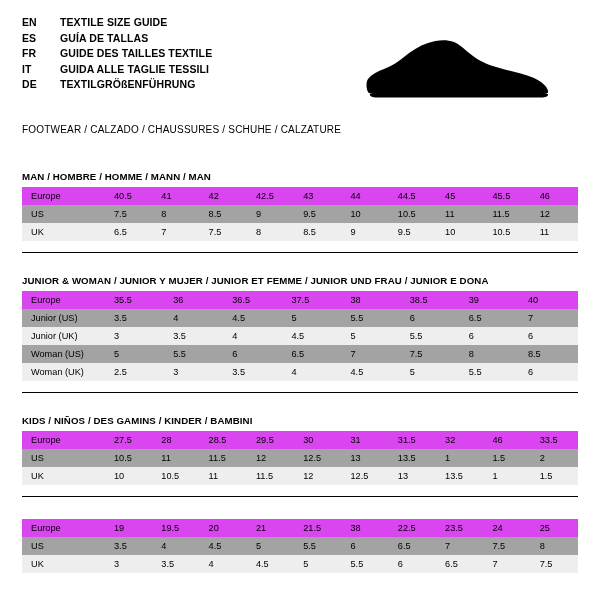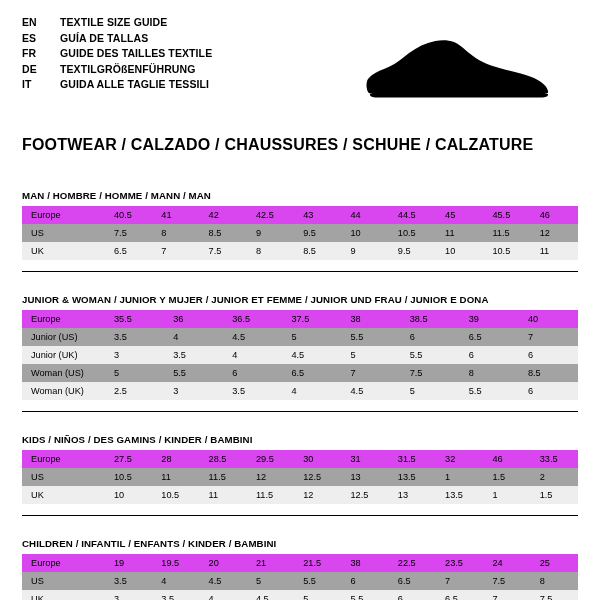--- a/index.html
+++ b/index.html
@@ -45,24 +45,24 @@
   .shoe-wrap {
     position: absolute;
     right: 26px;
     top: 22px;
     width: 190px;
     height: 62px;
   }
   .shoe-wrap svg { display: block; }
 
   .footwear-title {
-    font-size: 16px;
-    font-weight: bold;
+    font-size: 10px;
+    font-weight: normal;
     letter-spacing: .2px;
-    margin-top: 28px;
+    margin-top: 16px;
   }
 
   
   .section {
     margin-top: 22px;
   }
   .section.first { margin-top: 36px; }
   .section-title {
     font-size: 9.7px;
     font-weight: bold;
@@ -112,26 +112,26 @@
         </tr>
         <tr>
           <td class="lang-code">ES</td>
           <td>GUÍA DE TALLAS</td>
         </tr>
         <tr>
           <td class="lang-code">FR</td>
           <td>GUIDE DES TAILLES TEXTILE</td>
         </tr>
         <tr>
+          <td class="lang-code">IT</td>
+          <td>GUIDA ALLE TAGLIE TESSILI</td>
+        </tr>
+        <tr>
           <td class="lang-code">DE</td>
           <td>TEXTILGRÖßENFÜHRUNG</td>
-        </tr>
-        <tr>
-          <td class="lang-code">IT</td>
-          <td>GUIDA ALLE TAGLIE TESSILI</td>
         </tr>
       </tbody>
     </table>
 
     <div class="shoe-wrap">
       <svg viewBox="0 0 190 62" width="190" height="62" aria-hidden="true">
         <path fill="#000000" d="M6 54 C4 50 4 44 6 41 C10 36 16 33 22 31 C30 28 36 24 42 19 C49 13 57 8 66 5 C74 2 84 1 92 4 C99 7 104 13 111 18 C119 24 129 28 141 31 C152 34 163 36 172 40 C180 44 185 48 186 53 C186.6 55.6 184 56 180 56 L14 56 C9 56 7 55.6 6 54 Z"></path>
         <path fill="#000000" d="M8 56 L186 56 C186.4 58.4 184 59.5 179 59.5 L15 59.5 C10 59.5 7.6 58.4 8 56 Z"></path>
       </svg>
     </div>
@@ -293,21 +293,20 @@
           <td>13.5</td>
           <td>1</td>
           <td>1.5</td>
         </tr>
       </tbody>
     </table>
     <div class="divider"></div>
   </div>
 
   <div class="section">
-    <div class="section-title">CHILDREN / INFANTIL / ENFANTS / KINDER / BAMBINI</div>
     <table class="size wide">
       <tbody>
         <tr class="shaded">
           <td class="label">Europe</td>
           <td>19</td>
           <td>19.5</td>
           <td>20</td>
           <td>21</td>
           <td>21.5</td>
           <td>38</td>

